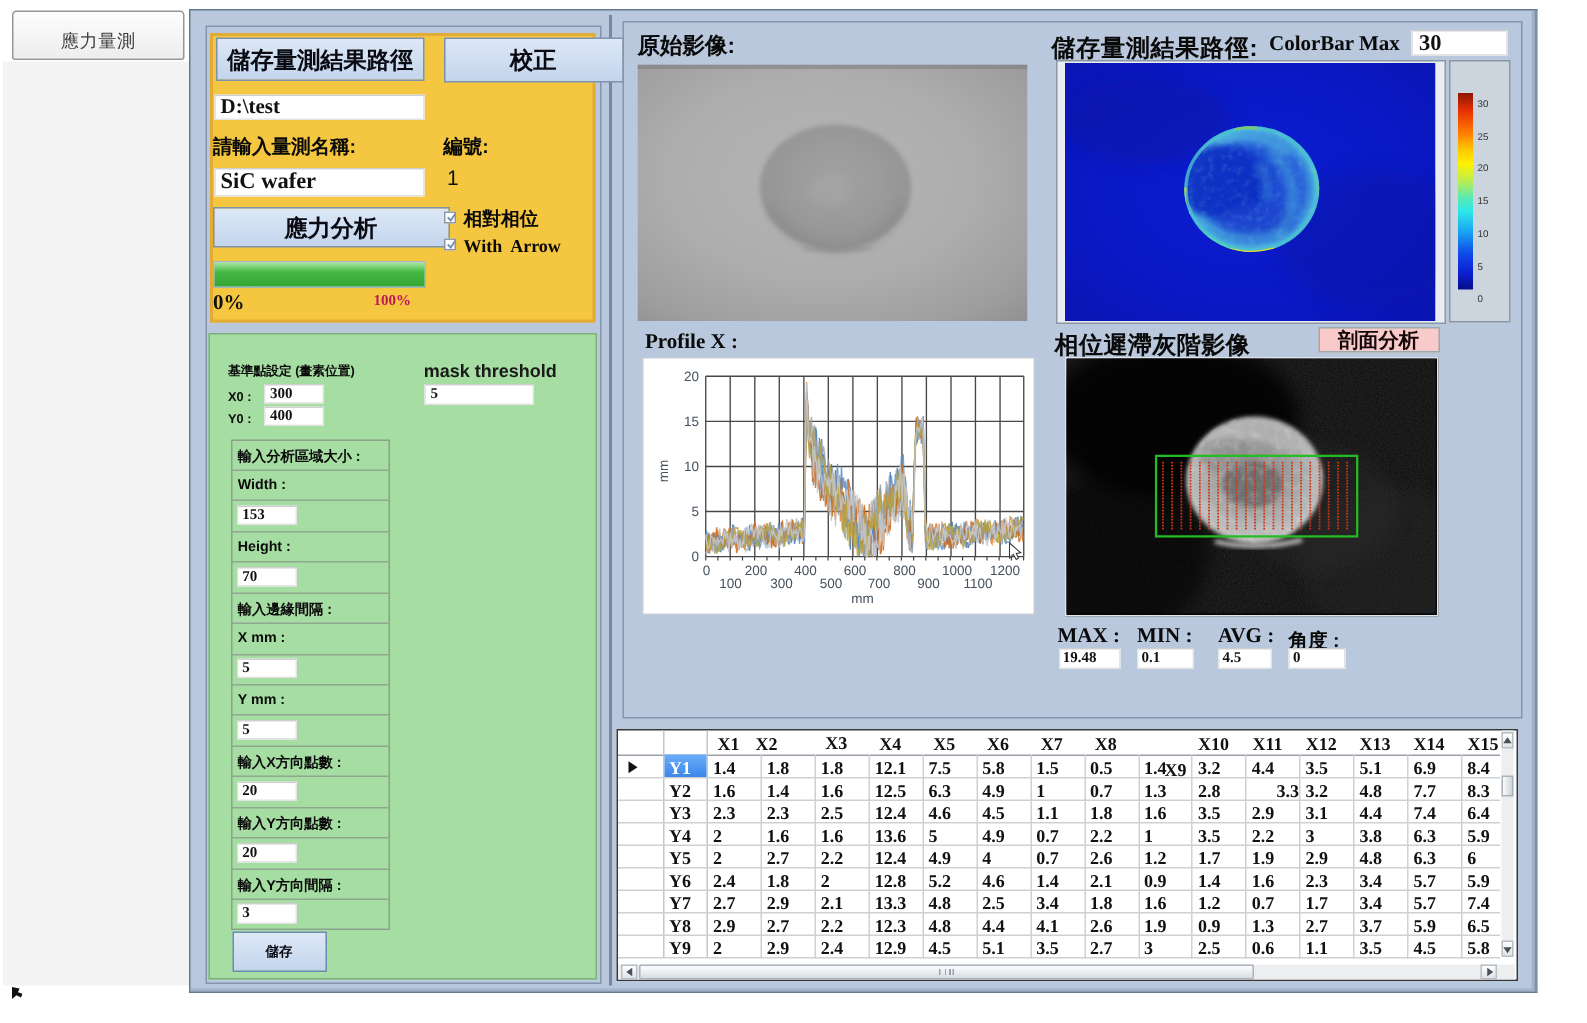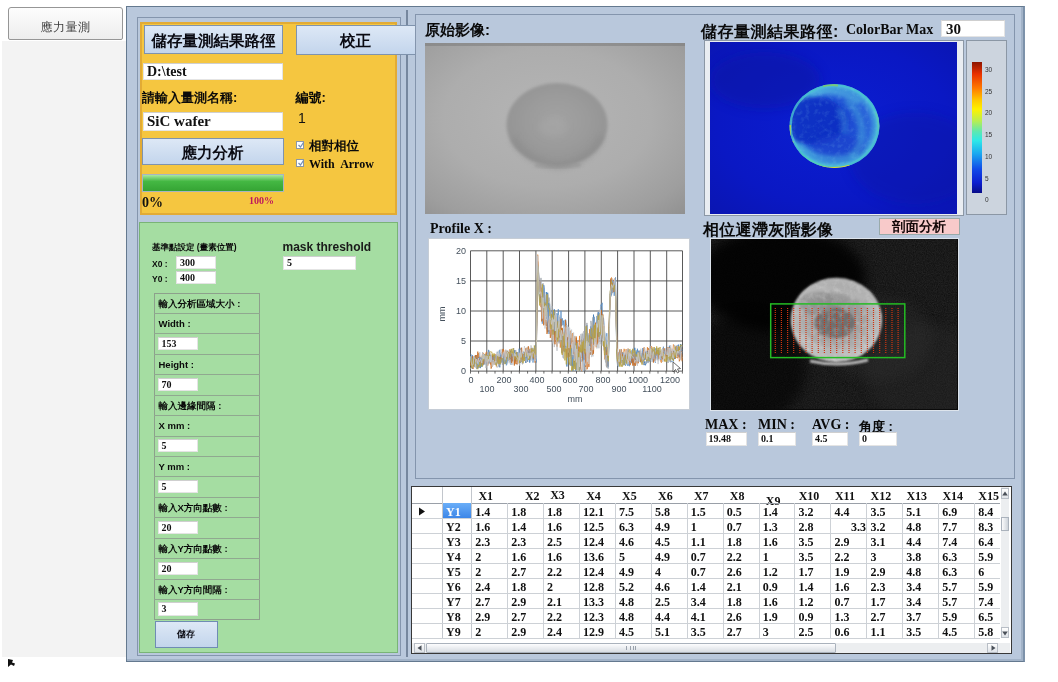--- a/index.html
+++ b/index.html
@@ -26,21 +26,21 @@
 <div class="abs" style="left:406px;top:10px;width:2px;height:647px;background:#76879e"></div>
 
 <div class="abs" style="left:140px;top:22px;width:257px;height:193px;background:#f5c640;border:2px solid #e2ab35"></div>
 <div class="abs btn b" style="left:144px;top:24.5px;width:139px;height:29px;font-size:15.5px;line-height:29px">儲存量測結果路徑</div>
 <div class="abs btn b" style="left:295.5px;top:24.5px;width:120px;height:30px;font-size:15.5px;line-height:30px">校正</div>
 <div class="abs field" style="left:143px;top:62.5px;width:140px;height:17px;font-size:14px;line-height:15px;padding-left:3px">D:\test</div>
 <div class="abs b" style="left:142px;top:89px;font-size:13px;color:#0a0a0a">請輸入量測名稱:</div>
 <div class="abs b" style="left:295.5px;top:89px;font-size:13px;color:#0a0a0a">編號:</div>
 <div class="abs field" style="left:143px;top:111.5px;width:140px;height:19px;font-size:15px;line-height:17px;padding-left:3px">SiC wafer</div>
 <div class="abs" style="left:298px;top:110px;font-size:14px;color:#111">1</div>
-<div class="abs btn b" style="left:141.5px;top:138px;width:142px;height:27px;font-size:15.5px;line-height:27px">應力分析</div>
+<div class="abs btn b" style="left:141.5px;top:138px;width:158px;height:27px;font-size:15.5px;line-height:27px">應力分析</div>
 
 <div class="abs" style="left:296px;top:140.5px;width:8px;height:8px;background:#fff;border:1px solid #8b98a8"></div>
 <svg class="abs" style="left:296.5px;top:140.5px" width="8" height="8">
     <path d="M1.5 4 L3.5 6 L6.5 1.5" stroke="#7490b8" stroke-width="1.3" fill="none"></path>
   </svg>
 <div class="abs b" style="left:309px;top:138px;font-size:12.5px;color:#0a0a0a">相對相位</div>
 <div class="abs" style="left:296px;top:158.5px;width:8px;height:8px;background:#fff;border:1px solid #8b98a8"></div>
 <svg class="abs" style="left:296.5px;top:158.5px" width="8" height="8">
     <path d="M1.5 4 L3.5 6 L6.5 1.5" stroke="#7490b8" stroke-width="1.3" fill="none"></path>
   </svg>
@@ -356,28 +356,28 @@
 <div class="abs b serif" style="left:812px;top:417px;font-size:14px;color:#0a0a0a">AVG :</div>
 <div class="abs b" style="left:859px;top:417.5px;font-size:13px;color:#0a0a0a">角度 :</div>
 <div class="abs field" style="left:705.5px;top:431.5px;width:41px;height:14px;font-size:10px;line-height:12px;padding-left:2px">19.48</div>
 <div class="abs field" style="left:758px;top:431.5px;width:38px;height:14px;font-size:10px;line-height:12px;padding-left:2px">0.1</div>
 <div class="abs field" style="left:812px;top:431.5px;width:36px;height:14px;font-size:10px;line-height:12px;padding-left:2px">4.5</div>
 <div class="abs field" style="left:859px;top:431.5px;width:38px;height:14px;font-size:10px;line-height:12px;padding-left:2px">0</div>
 
 <div class="abs" style="left:411px;top:486px;width:600.5px;height:168px;background:#fff;border:1.5px solid #383838" id="tablewrap">
 <div id="grid">
       <div class="abs b serif" style="left:55.8px;top:2.2px;width:35.9px;font-size:12px;text-align:center;color:#111">X1</div>
-<div class="abs b serif" style="left:91.7px;top:2.2px;width:35.9px;font-size:12px;text-align:right;color:#111">X2</div>
+<div class="abs b serif" style="left:91.7px;top:2.2px;width:35.9px;font-size:12px;text-align:left;color:#111">X2</div>
 <div class="abs b serif" style="left:127.6px;top:1px;width:35.9px;font-size:12px;text-align:center;color:#111">X3</div>
 <div class="abs b serif" style="left:163.6px;top:2.2px;width:35.9px;font-size:12px;text-align:center;color:#111">X4</div>
 <div class="abs b serif" style="left:199.5px;top:2.2px;width:35.9px;font-size:12px;text-align:center;color:#111">X5</div>
 <div class="abs b serif" style="left:235.4px;top:2.2px;width:35.9px;font-size:12px;text-align:center;color:#111">X6</div>
 <div class="abs b serif" style="left:271.3px;top:2.2px;width:35.9px;font-size:12px;text-align:center;color:#111">X7</div>
 <div class="abs b serif" style="left:307.2px;top:2.2px;width:35.9px;font-size:12px;text-align:center;color:#111">X8</div>
-<div class="abs b serif" style="left:343.2px;top:7px;width:35.9px;font-size:12px;text-align:center;color:#111">X9</div>
+<div class="abs b serif" style="left:343.2px;top:19px;width:35.9px;font-size:12px;text-align:right;color:#111">X9</div>
 <div class="abs b serif" style="left:379.1px;top:2.2px;width:35.9px;font-size:12px;text-align:center;color:#111">X10</div>
 <div class="abs b serif" style="left:415.0px;top:2.2px;width:35.9px;font-size:12px;text-align:center;color:#111">X11</div>
 <div class="abs b serif" style="left:450.9px;top:2.2px;width:35.9px;font-size:12px;text-align:center;color:#111">X12</div>
 <div class="abs b serif" style="left:486.8px;top:2.2px;width:35.9px;font-size:12px;text-align:center;color:#111">X13</div>
 <div class="abs b serif" style="left:522.8px;top:2.2px;width:35.9px;font-size:12px;text-align:center;color:#111">X14</div>
 <div class="abs b serif" style="left:558.7px;top:2.2px;width:35.9px;font-size:12px;text-align:center;color:#111">X15</div>
 <div class="abs" style="left:0px;top:16.3px;width:588px;height:1px;background:#9aa0a8"></div>
 <div class="abs" style="left:29.6px;top:0px;width:1px;height:150.8px;background:#c2c6cc"></div>
 <div class="abs" style="left:58.8px;top:0px;width:1px;height:150.8px;background:#c2c6cc"></div>
 <div class="abs" style="left:0px;top:31.25px;width:588px;height:1px;background:#cdd1d6"></div>

